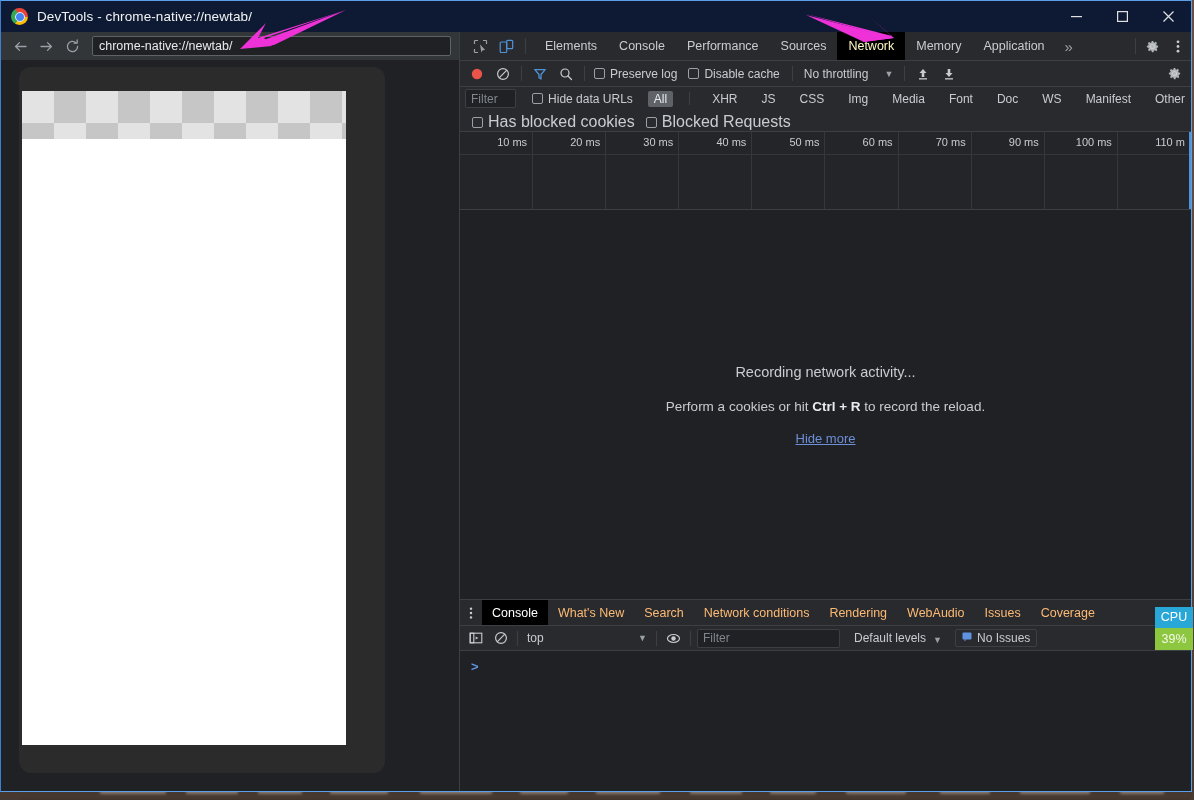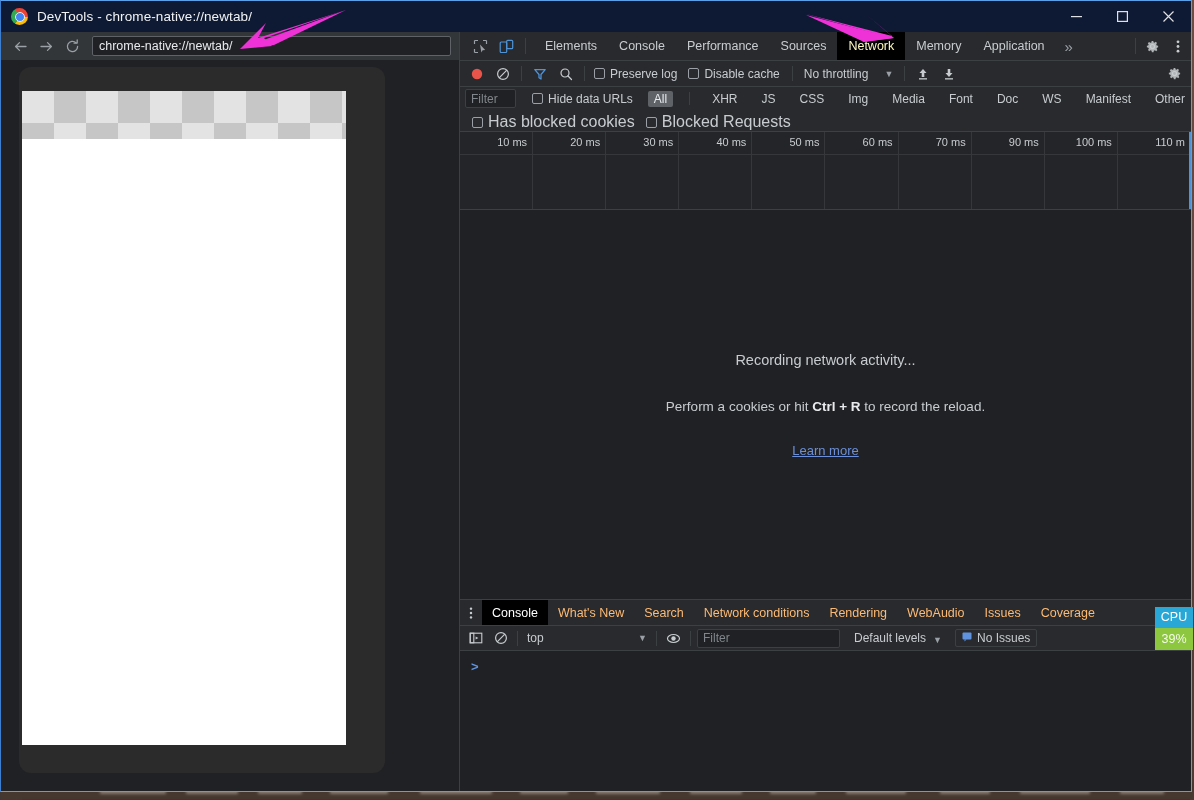--- a/index.html
+++ b/index.html
@@ -181,21 +181,21 @@
     flex: 1 1 0; border-right: 1px solid #35373b; position: relative;
   }
   .overview .seg span {
     position: absolute; right: 5px; top: 4px; font-size: 11px; color: #c8ccd0; white-space: nowrap;
   }
   .overview .topline { position:absolute; left:0; right:0; top:22px; height:1px; background:#35373b; }
   .overview .cursor { position:absolute; right:0; top:0; bottom:0; width:2px; background:#4f93d8; }
 
   .net-empty {
     flex: 1 1 auto; background:#202124; display:flex; flex-direction:column;
-    align-items:center; justify-content:center; gap: 12px; min-height:0;
+    align-items:center; justify-content:center; gap: 0; min-height:0;
   }
   .net-empty .l1 { font-size:14.5px; color:#c8ccd0; margin-bottom: 19px; }
   .net-empty .l2 { font-size:13.5px; color:#c8ccd0; margin-bottom: 17px; }
   .net-empty .l2 b { color:#e8eaed; }
   .net-empty .l3 { font-size:13px; color:#6c8fd8; text-decoration: underline; }
 
   
   .drawer { flex: 0 0 192px; display:flex; flex-direction:column; border-top:1px solid #3c4043; background:#202124; }
   .drawer-tabs {
     height: 26px; flex:0 0 26px; background:#292a2d; display:flex; align-items:stretch;
@@ -524,21 +524,21 @@
         </div>
         <div class="topline"></div>
         <div class="cursor"></div>
       </div>
 
       <div class="net-empty">
         <div class="l1">Recording network activity...</div>
         <div class="l2">
           <span>Perform a cookies or hit </span><b>Ctrl + R</b><span> to record the reload.</span>
         </div>
-        <div class="l3">Learn more</div>
+        <div class="l3">Hide more</div>
       </div>
 
       <div class="drawer">
         <div class="drawer-tabs">
           <div class="kebab">
             <svg width="4" height="14" viewBox="0 0 4 16">
                 <circle cx="2" cy="3" r="1.4" fill="#c8ccd0"></circle>
                 <circle cx="2" cy="8" r="1.4" fill="#c8ccd0"></circle>
                 <circle cx="2" cy="13" r="1.4" fill="#c8ccd0"></circle>
               </svg>

